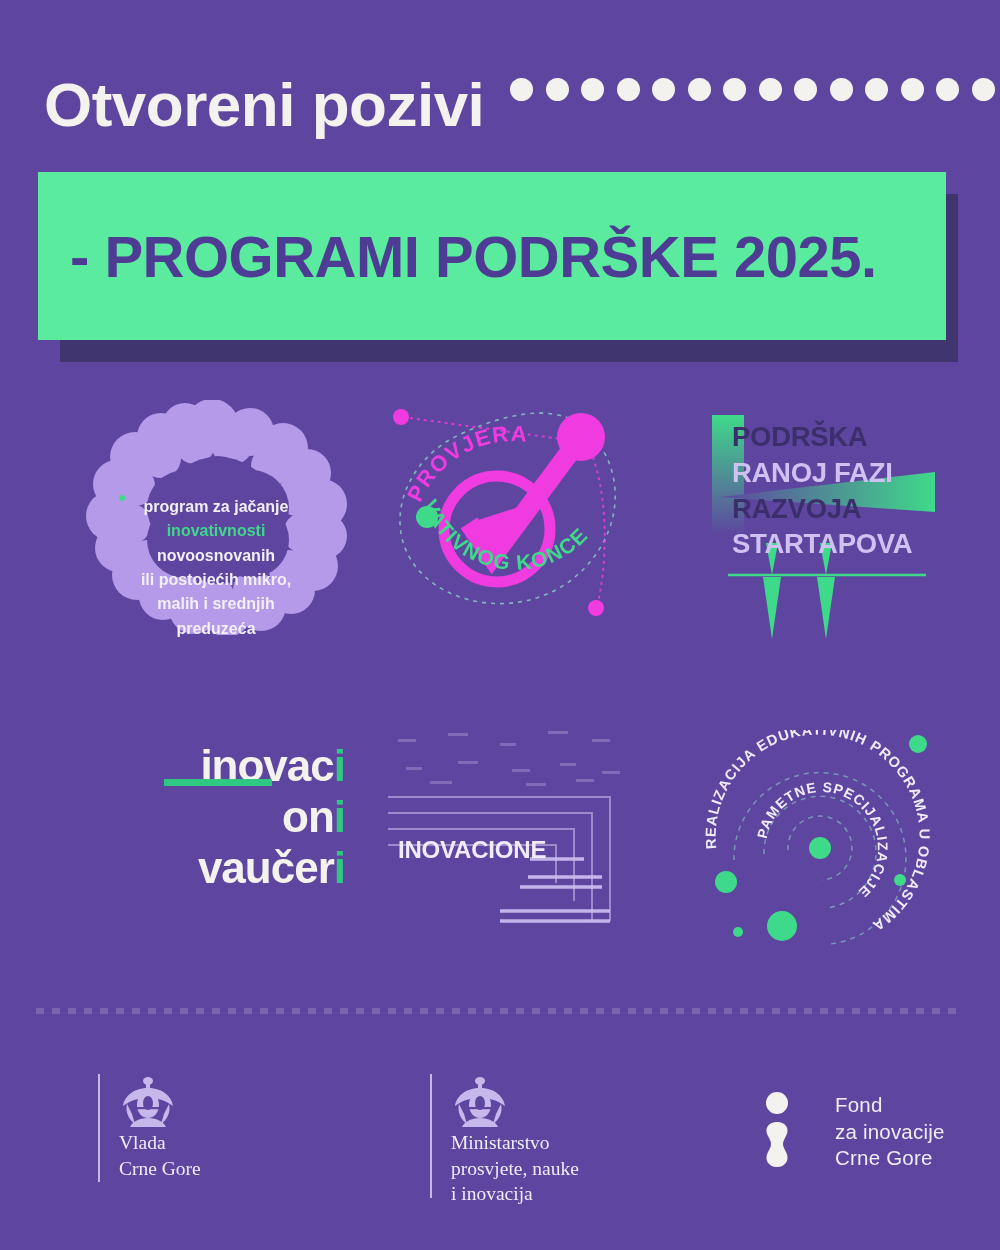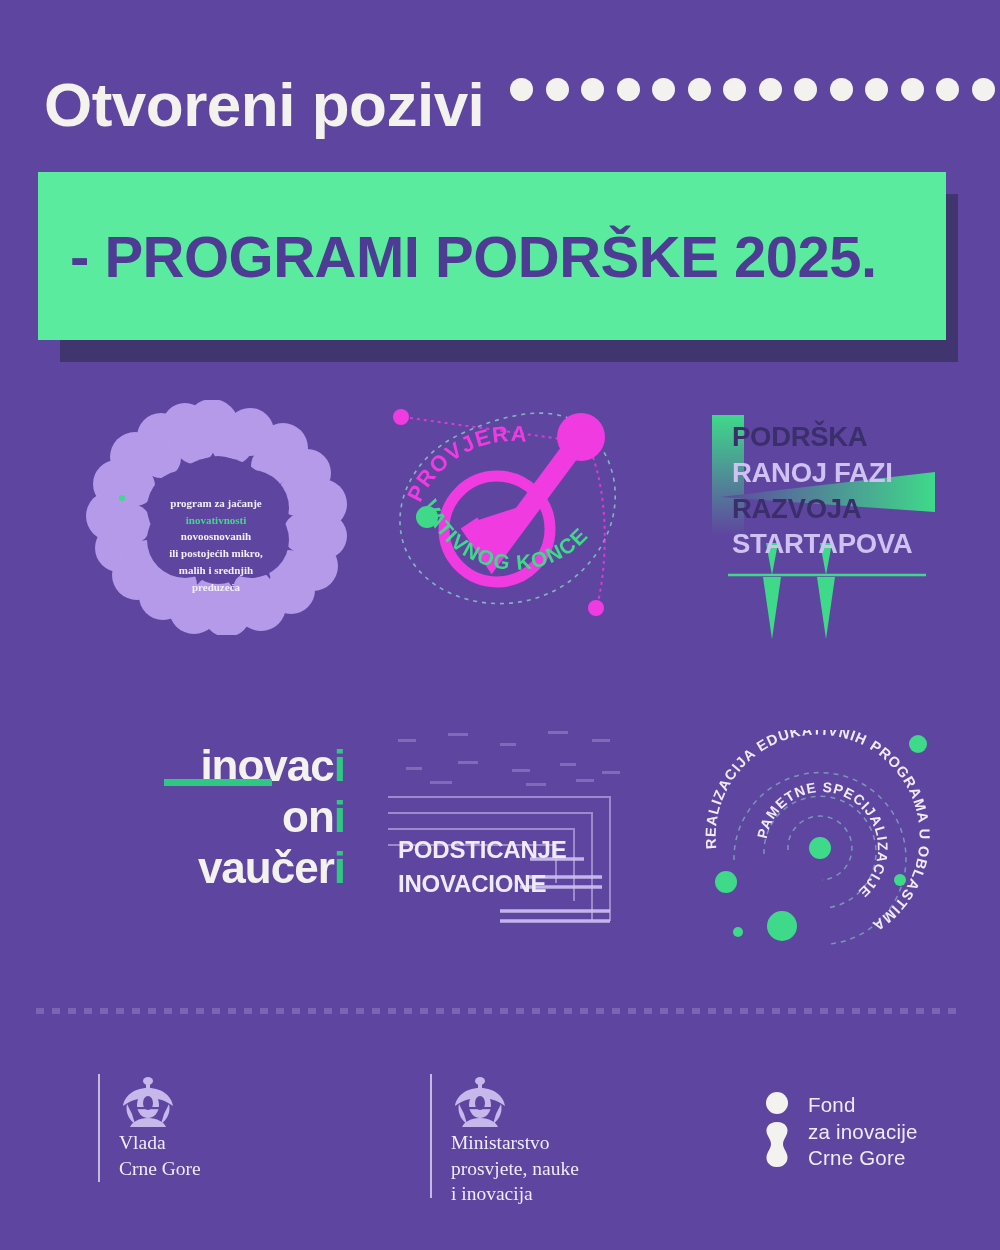--- a/index.html
+++ b/index.html
@@ -48,23 +48,22 @@
   
   .grid {
     position:absolute; left:0; top:385px; width:1000px; height:600px;
   }
   .cell { position:absolute; }
 
   
   .cell-blob { left:75px; top:15px; width:275px; height:235px; }
   .blob-text {
     position:absolute; left:46px; top:95px; width:190px;
-    font-size:11px; line-height:1.52; color:#f2eff7; font-weight:600;
+    font-size:16px; line-height:1.52; color:#f2eff7; font-weight:600;
     text-align:center;
-    font-family:Liberation Serif, serif;
   }
   .blob-text .hl { color:#3fd98a; }
   .blob-bullet {
     position:absolute; left:44px; top:95px; width:6px; height:6px;
     border-radius:50%; background:#3fd98a;
   }
 
   
   .cell-check { left:385px; top:10px; width:250px; height:240px; }
 
@@ -121,21 +120,21 @@
     font-family:"Liberation Serif", serif;
     font-size:19.5px; line-height:1.31; color:#efecf8; white-space:nowrap;
   }
   .logo-gov  { left:98px; top:14px; }
   .logo-min  { left:430px; top:14px; }
   .logo-fond { left:762px; top:32px; align-items:center; }
   .fond-text {
     font-size:20.5px; line-height:1.30; color:#efecf8;
     letter-spacing:.2px; margin-left:16px;
   }
-  .fond-text div { white-space:nowrap; }
+  .fond-text div { white-space:nowrap;margin-left:27px; }
 </style>
 </head>
 <body>
 
 <div class="header">
 
   <div class="header-row">
     <div class="header-title">Otvoreni pozivi</div>
     <div class="dots-row" id="dots-row">
         <i></i>
@@ -325,21 +324,20 @@
         <rect x="78" y="36" width="20" height="3"></rect>
           <rect x="132" y="44" width="18" height="3"></rect>
         <rect x="180" y="38" width="16" height="3"></rect>
           <rect x="222" y="46" width="18" height="3"></rect>
         <rect x="50" y="56" width="22" height="3"></rect>
           <rect x="146" y="58" width="20" height="3"></rect>
         <rect x="196" y="54" width="18" height="3"></rect>
       </g>
     </svg>
     <div class="kult-text" id="kult-text">
-        <div>PODSTICANJE</div>
         <div>INOVACIONE</div>
       </div>
   </div>
 
   <div class="cell cell-spir">
     <svg width="250" height="215" viewBox="0 0 250 215">
       <defs>
         <path id="spOut" d="M 18 128 A 102 102 0 1 1 148 204"></path>
         <path id="spIn" d="M 66 120 A 56 56 0 1 1 120 174"></path>
       </defs>

